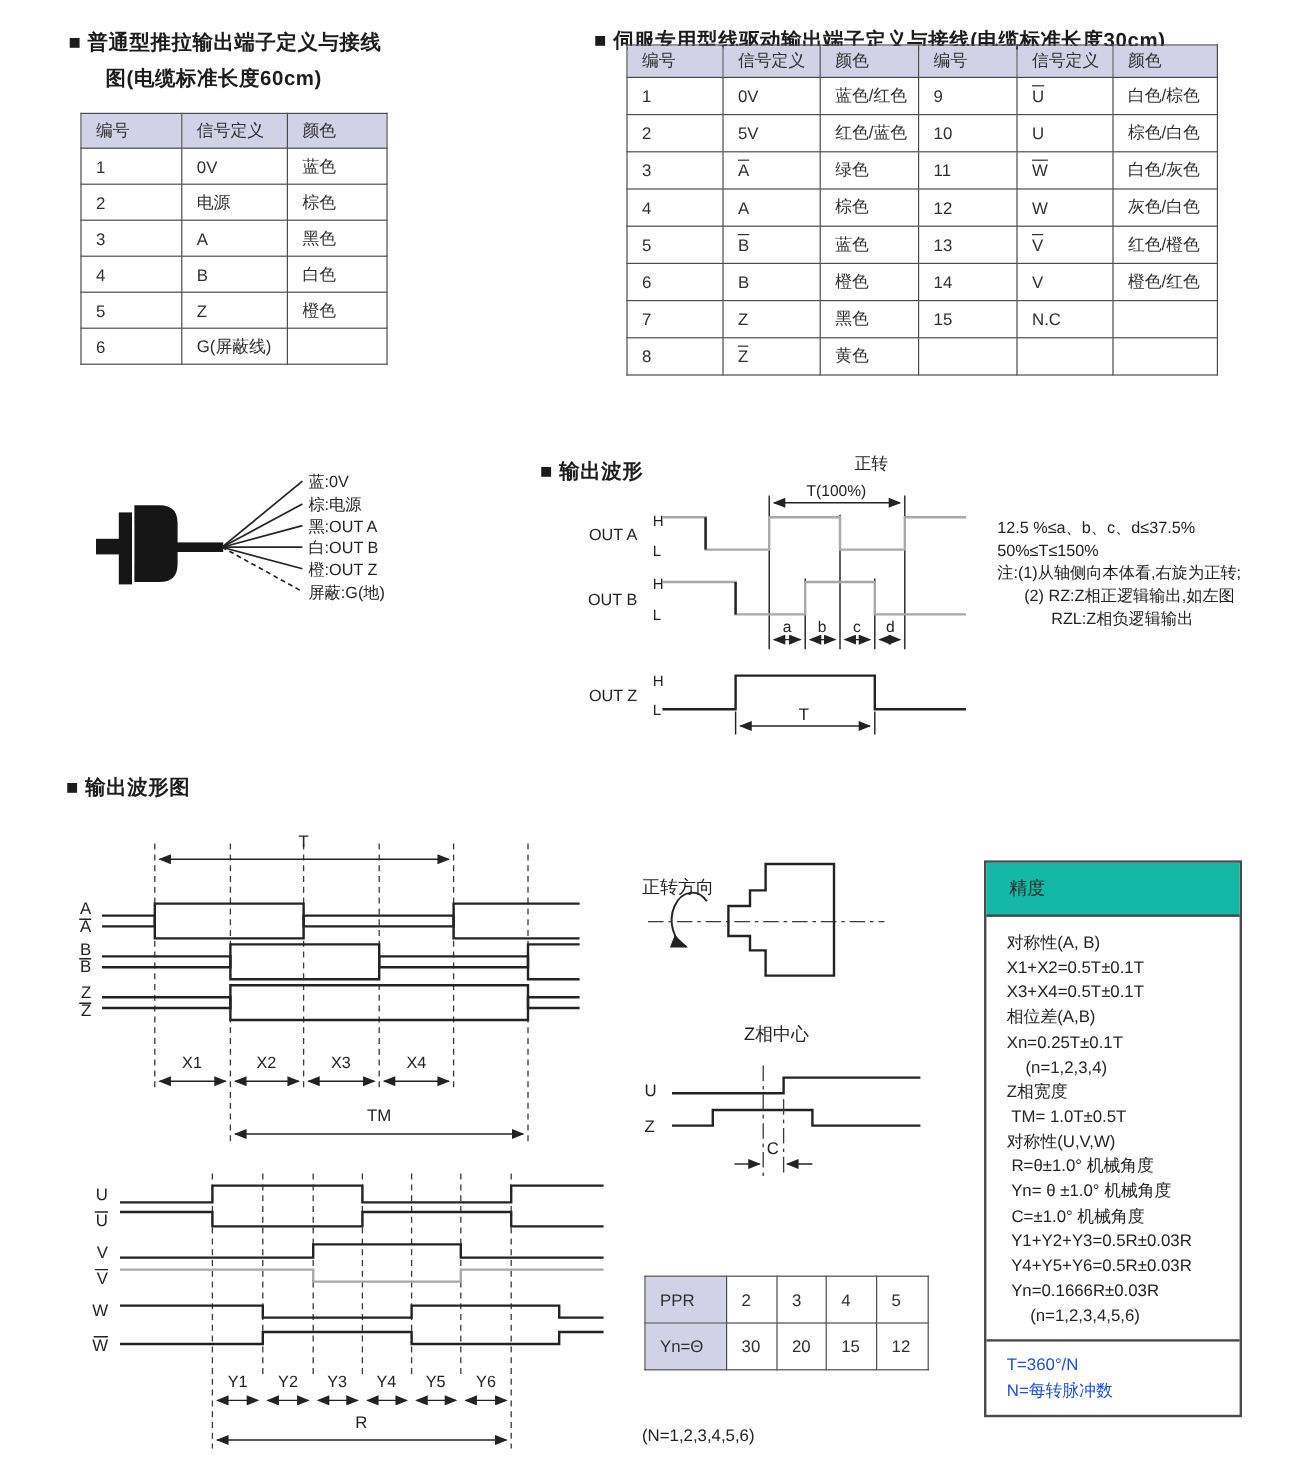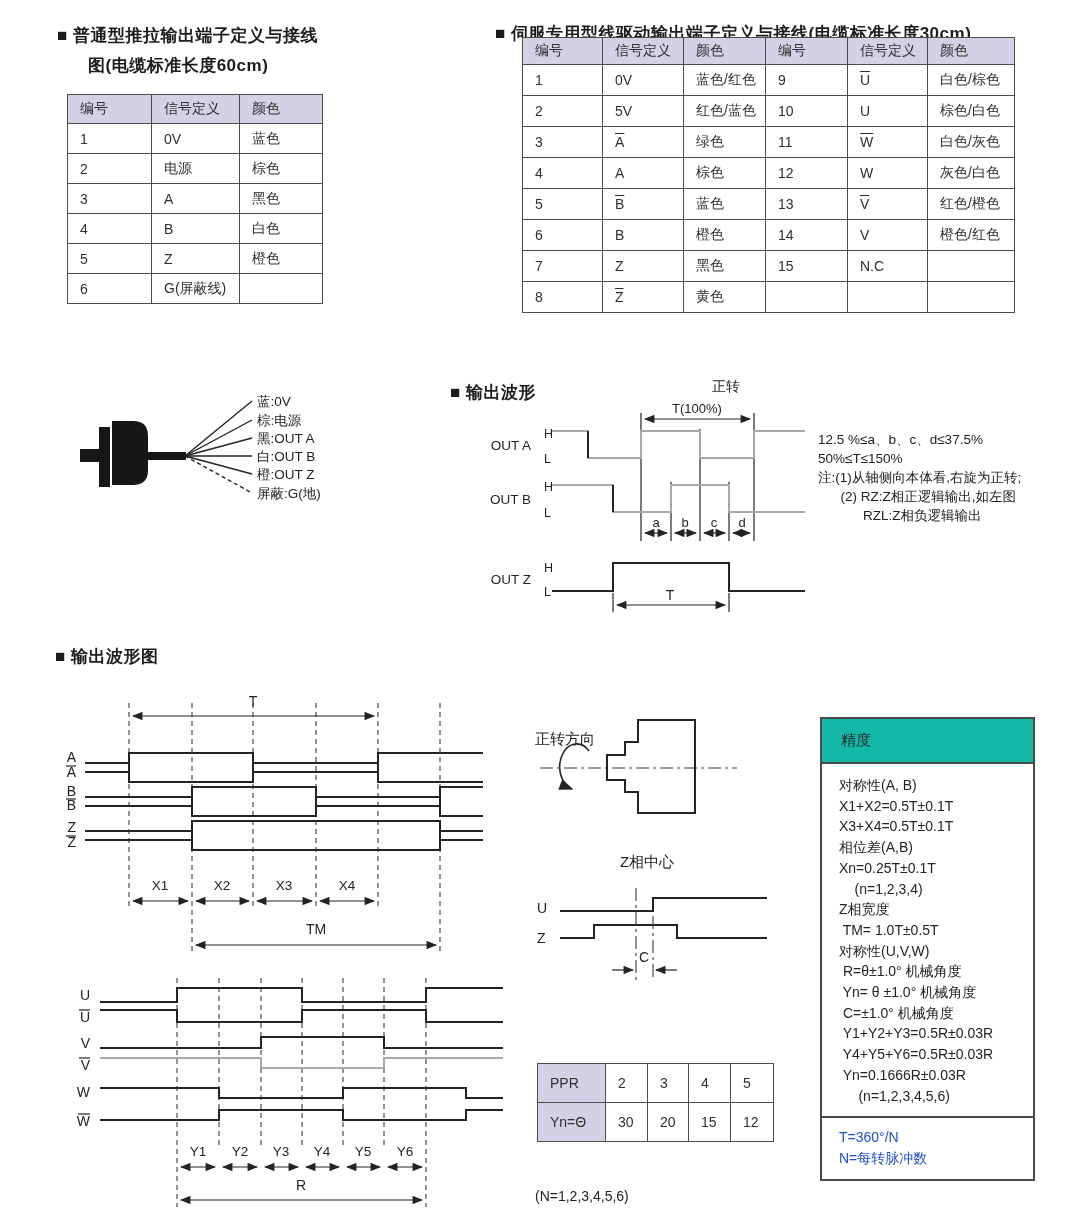--- a/index.html
+++ b/index.html
@@ -10,21 +10,21 @@
   .abs { position:absolute; }
   .sec-title { font-size:17px; font-weight:bold; color:#1c1c1c; letter-spacing:0.5px; }
   table { border-collapse:collapse; table-layout:fixed; }
   td, th { border:1px solid #4c4c4c; font-size:14px; font-weight:normal; color:#2f2f2f;
            text-align:left; vertical-align:middle; padding:0 0 0 12px; overflow:hidden; white-space:nowrap; }
   th { background:#d3d1e6; }
   .ovl { text-decoration:overline; }
   #t1 td { height:29px; } #t1 th { height:28px; }
   #t2 td { height:30px; } #t2 th { height:26px; }
   #ppr td { height:38px; } #ppr td.hd { background:#d3d1e6; }
-  .notes div { white-space:pre; font-size:13.5px; line-height:19px; color:#222; }
+  .notes div { white-space:pre; font-size:13.5px; line-height:19px; color:#222;margin-left:13px; }
   .panel { border:2px solid #4a4a4a; background:#fff; }
   .panel-header { height:43px; background:#14b8a6; border-bottom:2px solid #4a4a4a;
                   display:flex; align-items:center; padding-left:19px; font-size:15px; color:#2b2b2b; }
   .panel-body { padding:11px 6px 10px 17px; }
   .panel-body div { white-space:pre; font-size:14px; line-height:20.7px; color:#242424; }
   .panel-footer { border-top:2px solid #4a4a4a; padding:9px 6px 10px 17px; }
   .panel-footer div { white-space:pre; font-size:14px; line-height:21px; color:#1d4ed8; }
   svg text { font-family:"Liberation Sans","DejaVu Sans",sans-serif; fill:#232323; }
   .wl { stroke:#232323; stroke-width:2; fill:none; }          
   .wg { stroke:#a9a7a8; stroke-width:2; fill:none; }          

